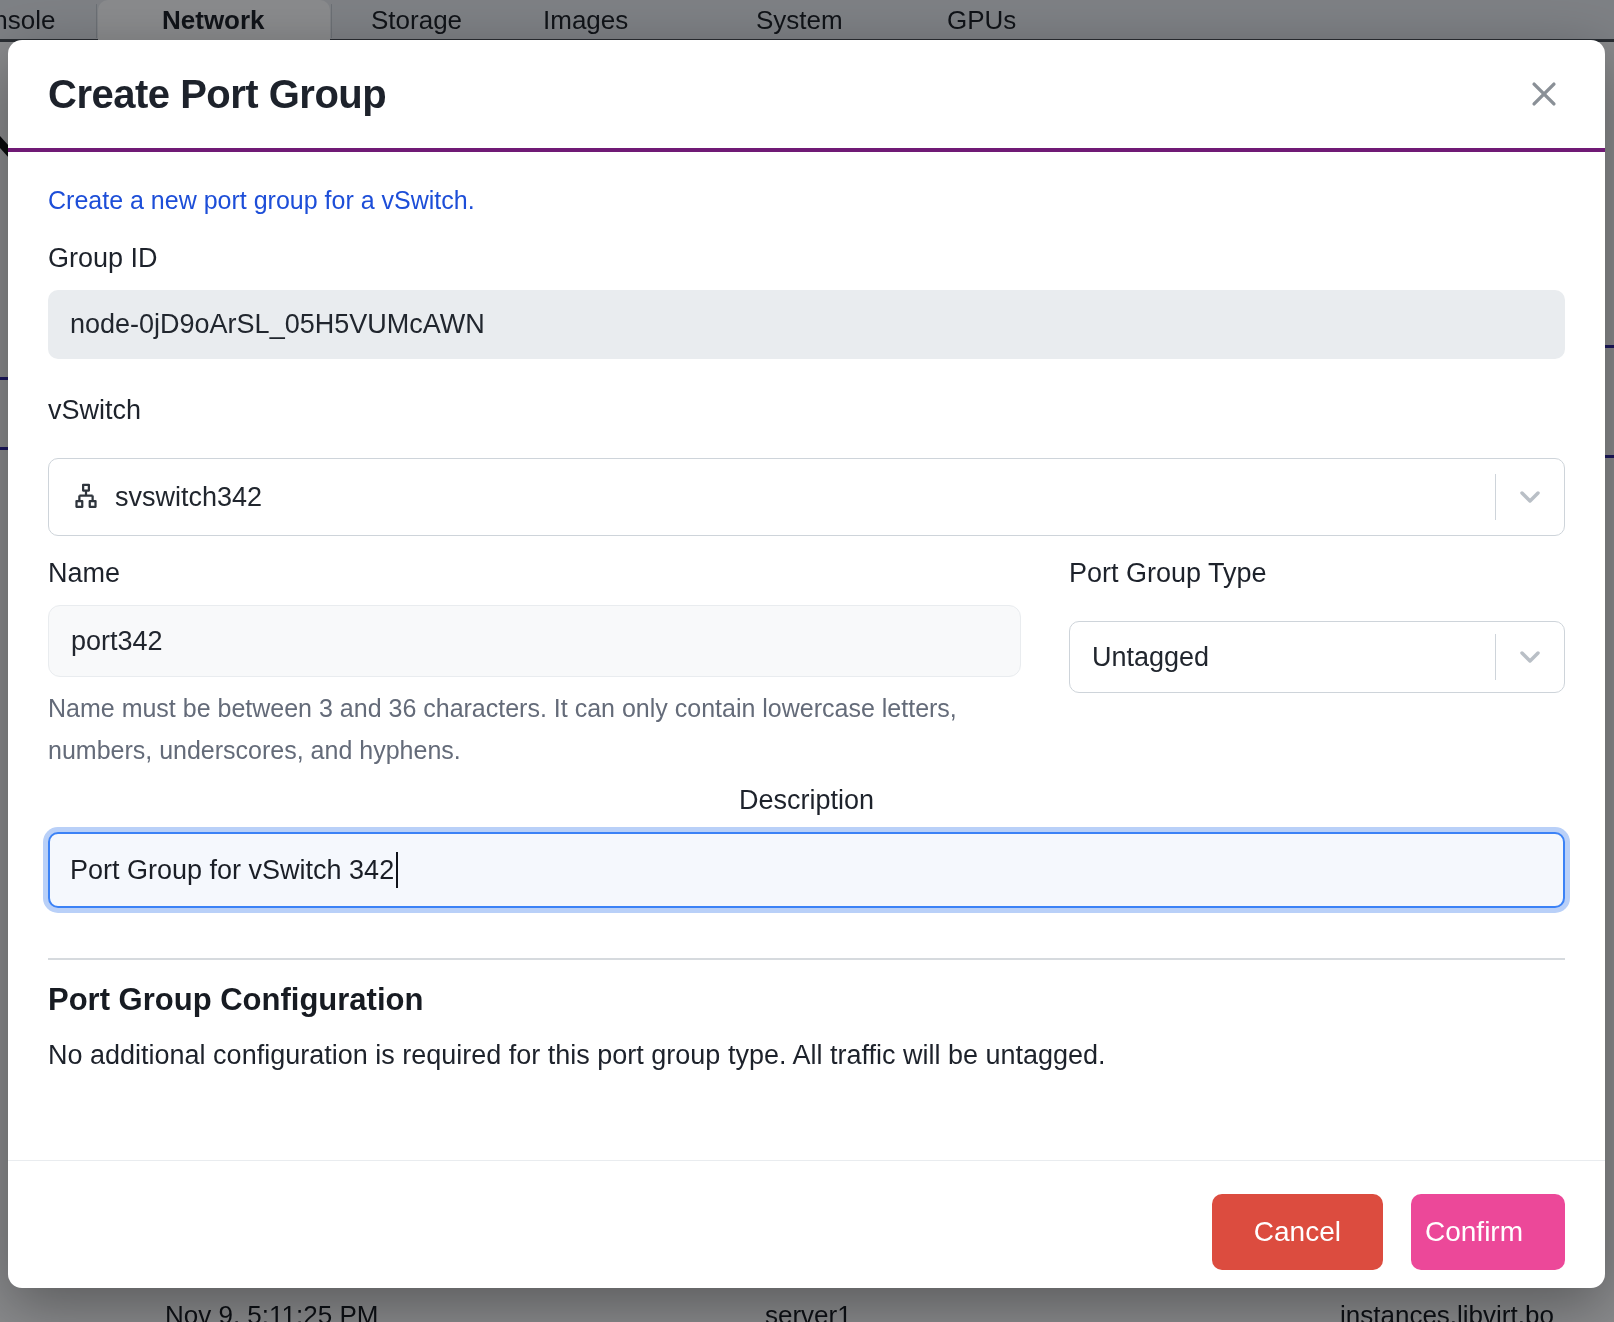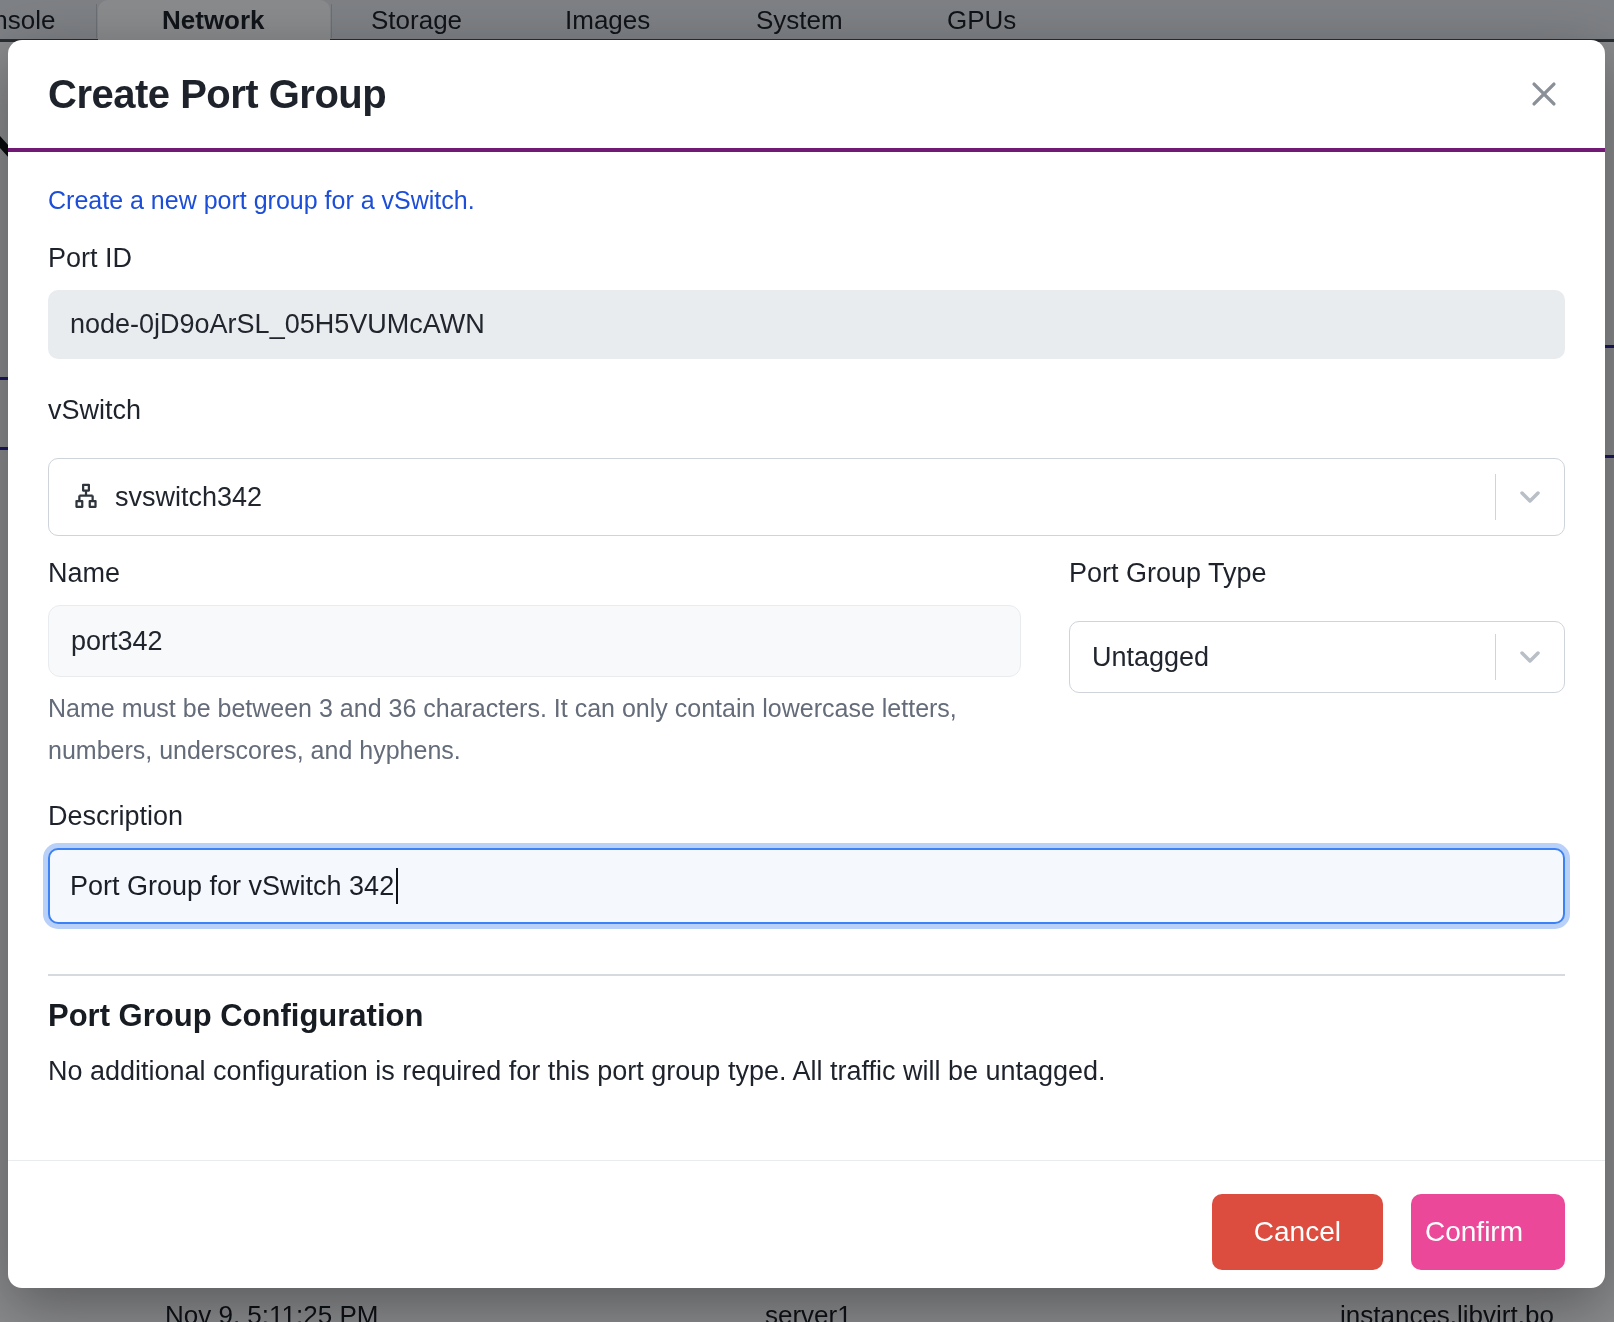--- a/index.html
+++ b/index.html
@@ -23,21 +23,21 @@
   }
   .bg-tab-sep { position:absolute; top:4px; width:1px; height:34px; background:#c6ccd2; }
   .sep-1 { left:96px; } .sep-2 { left:331px; }
   .bg-tab {
     position:absolute; top:5px; font-size:26px; font-weight:500; color:#16191f;
     white-space:nowrap;
   }
   .tab-console { left:-40px; }
   .tab-network { left:162px; font-weight:600; }
   .tab-storage { left:371px; }
-  .tab-images  { left:565px; }
+  .tab-images  { left:543px; }
   .tab-system  { left:756px; }
   .tab-gpus    { left:947px; }
 
   .bg-bottom-item { position:absolute; top:1300px; font-size:26px; color:#101419; white-space:nowrap; }
   .bi-0 { left:165px; } .bi-1 { left:765px; } .bi-2 { left:1340px; }
 
   .frag-navy { position:absolute; height:3px; background:#2b21a6; }
   .fn-l1 { left:0; width:14px; top:377px; }
   .fn-l2 { left:0; width:14px; top:447px; }
   .fn-r1 { left:1598px; width:16px; top:345px; }
@@ -86,21 +86,21 @@
   .name-row { display:flex; }
   .col-name { width:973px; flex:0 0 auto; }
   .col-type { margin-left:48px; flex:1; }
   .input-name {
     height:72px; background:#f8f9fa; border:1px solid #e9ecef; border-radius:12px;
     display:flex; align-items:center; padding:0 22px; font-size:27px; color:#21262e;
   }
   .type-select { height:72px; }
   .help { font-size:25px; color:#646b79; line-height:42px; margin:10px 0 0 0; max-width:950px; }
 
-  .desc-group { margin-top:30px; }
+  .desc-group { margin-top:14px;text-align:center; }
   .input-desc {
     height:76px; background:#f5f8fd;
     border:2px solid #3b82f6; border-radius:10px;
     box-shadow:0 0 0 5px #b9d0f8;
     display:flex; align-items:center; padding:0 20px;
     font-size:27px; color:#1a1e26;
   }
   .caret { display:inline-block; width:2px; height:36px; background:#10131a; margin-left:2px; }
 
   .body-divider { border:none; border-top:2px solid #d6dade; margin:50px 0 0 0; }
@@ -155,21 +155,21 @@
     <button class="close-btn">
       <svg width="34" height="34" viewBox="0 0 24 24" fill="none" stroke="#8a9097" stroke-width="2.4" stroke-linecap="round">
           <path d="M5 5 L19 19 M19 5 L5 19"></path>
         </svg>
     </button>
   </div>
 
   <div class="modal-body">
     <p class="intro">Create a new port group for a vSwitch.</p>
 
-    <p class="field-label">Port ID</p>
+    <p class="field-label">Group ID</p>
     <div class="input-readonly">
       <span>node-0jD9oArSL_05H5VUMcAWN</span>
     </div>
 
     <p class="field-label">vSwitch</p>
     <div class="select vswitch-select">
       <span class="icon-network">
         <svg width="30" height="30" viewBox="0 0 24 24" fill="none" stroke="#2f353d" stroke-width="1.8" stroke-linejoin="round">
           <rect x="9.7" y="2.2" width="4.6" height="4.6"></rect>
           <path d="M12 6.8 v4 M6.7 10.8 h10.6 M6.7 10.8 v4.4 M17.3 10.8 v4.4"></path>

